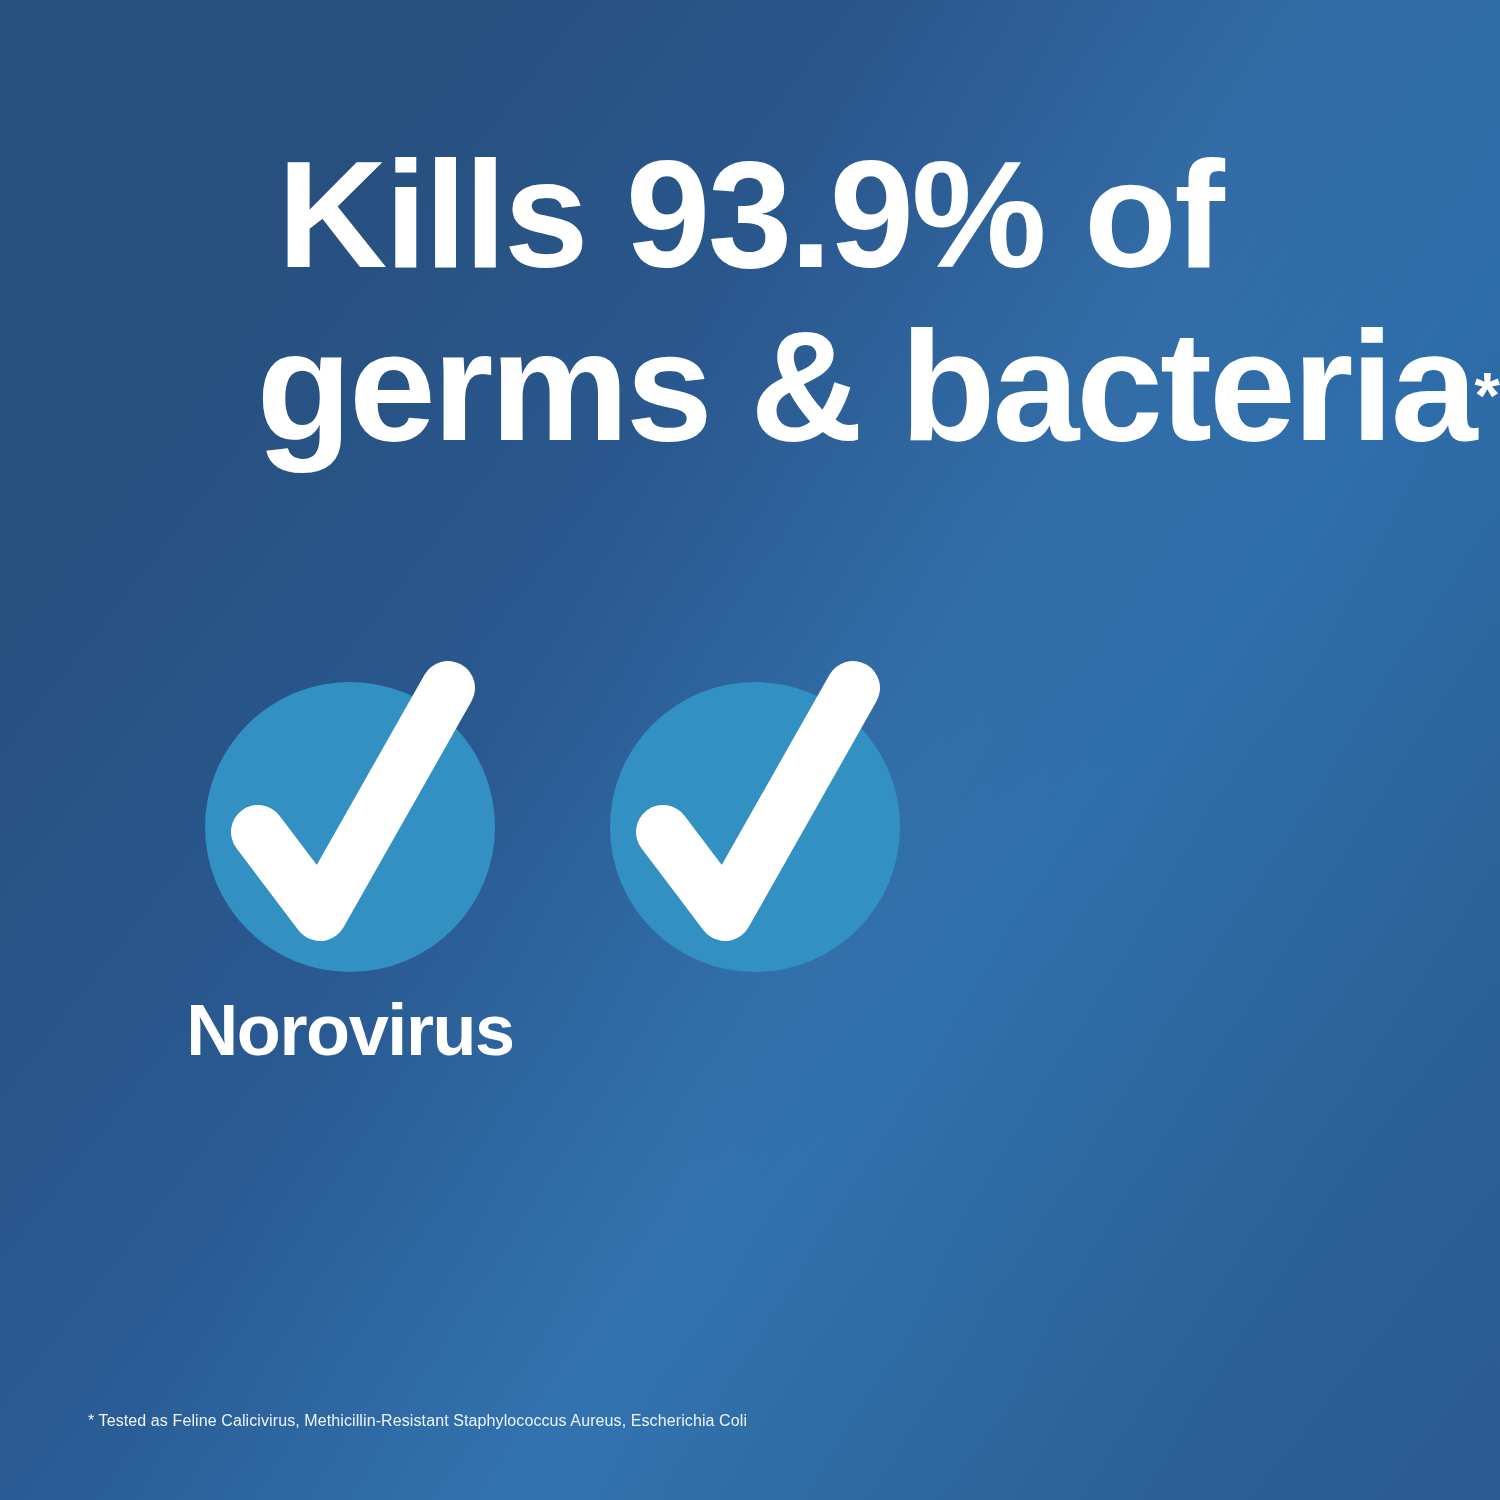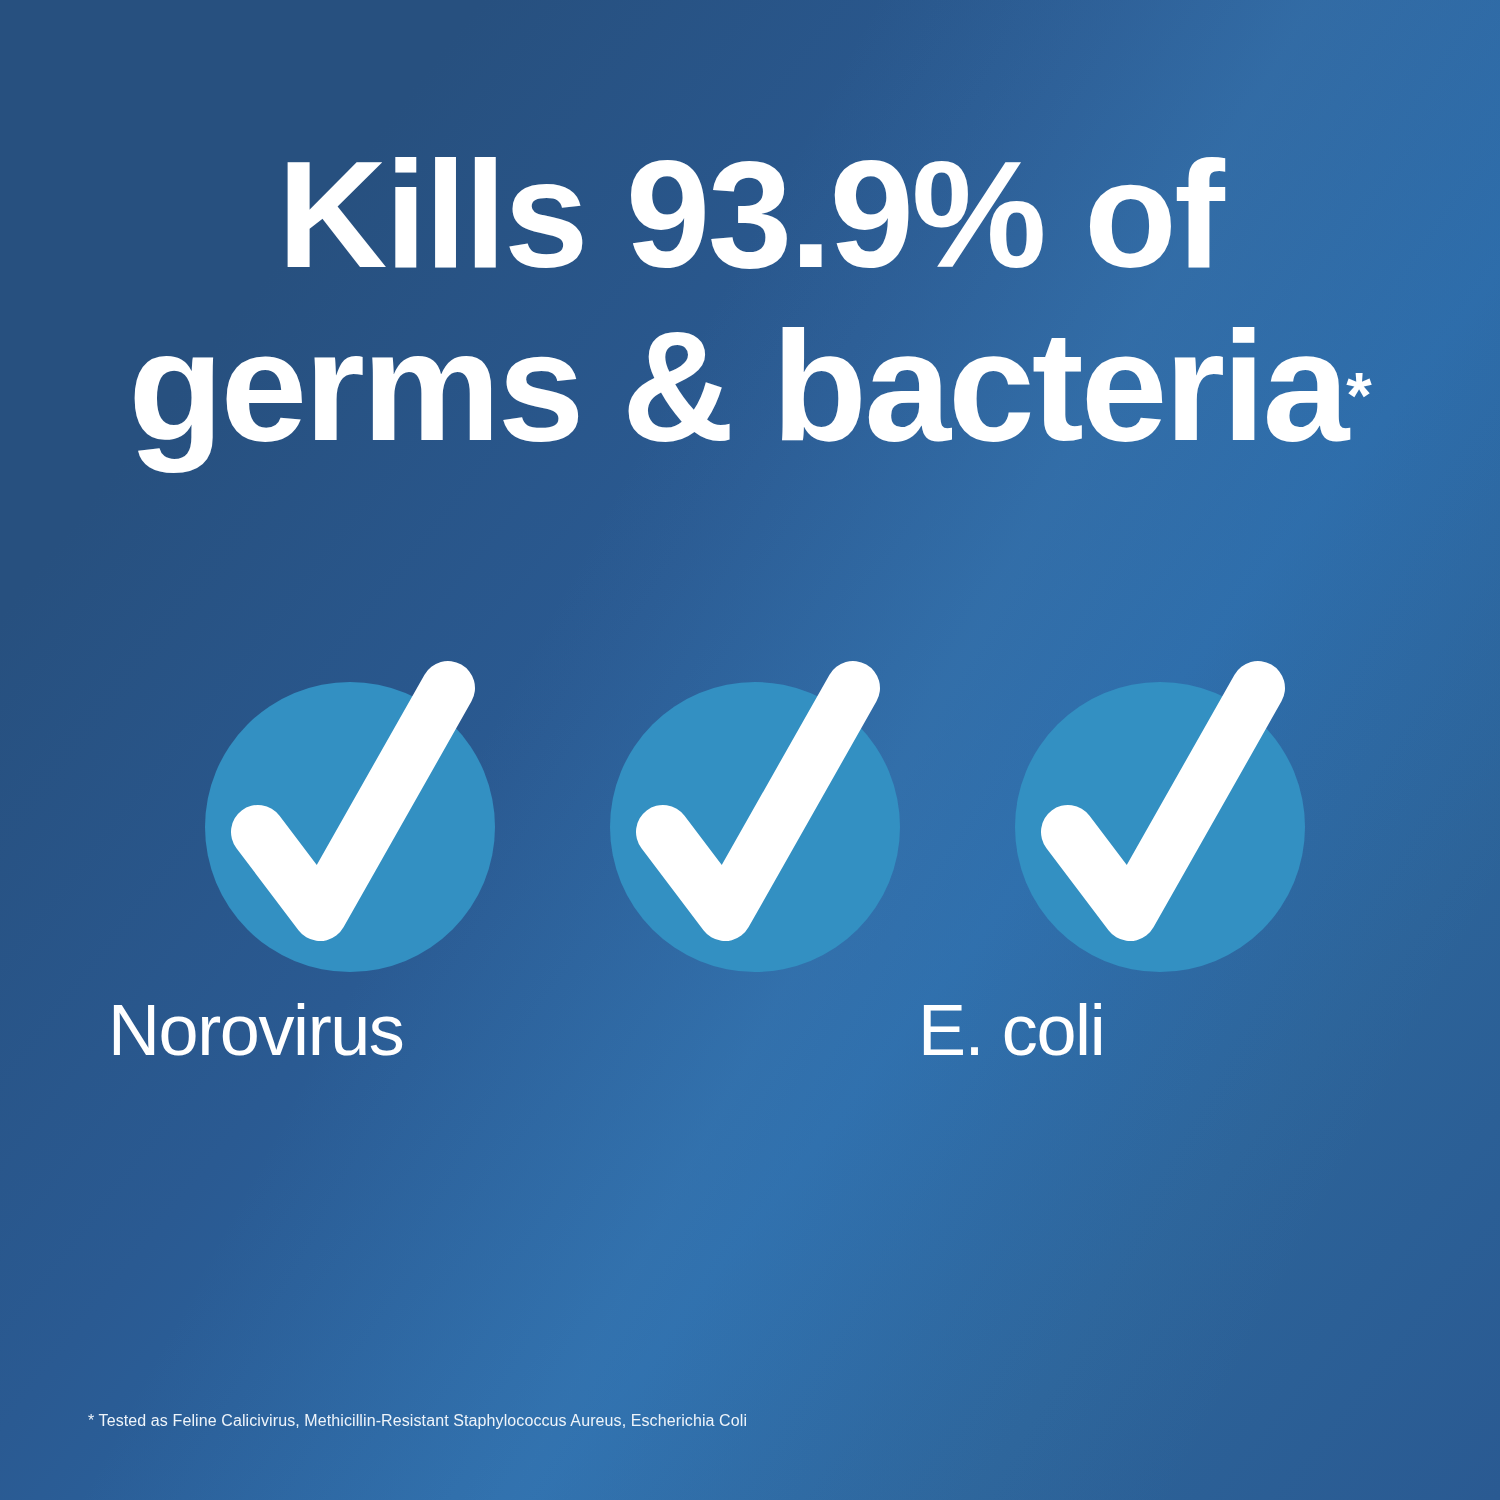--- a/index.html
+++ b/index.html
@@ -52,20 +52,21 @@
     font-size: 152px;
     line-height: 172px;
     letter-spacing: -2.5px;
     white-space: nowrap;
     z-index: 3;
   }
   .headline .line2 {
     display: block;
     font-size: 156px;
     letter-spacing: -3px;
+    text-align: right;
   }
   .headline .star {
     font-size: 0.42em;
     vertical-align: top;
     position: relative;
     top: 0.16em;
     letter-spacing: 0;
   }
 
   
@@ -99,22 +100,23 @@
     width: 404px;
     height: 310px;
     overflow: visible;
   }
 
   .badge-label {
     position: absolute;
     left: -40px;
     top: 318px;
     width: 484px;
+    text-align: center;
     color: #ffffff;
-    font-weight: 400;
+    font-weight: 700;
     font-size: 72px;
     line-height: 80px;
     letter-spacing: -1.4px;
     white-space: nowrap;
   }
 
   
   .footnote {
     position: absolute;
     left: 88px;
@@ -173,28 +175,19 @@
 
     <div class="badge b1">
       <div class="mark-wrap">
         <svg viewBox="0 0 404 310" xmlns="http://www.w3.org/2000/svg" aria-hidden="true">
           <circle cx="202" cy="155" r="145" fill="#3390c2"></circle>
           <path d="M 110 160 L 172 242 L 300 16" fill="none" stroke="#ffffff" stroke-width="54" stroke-linecap="round" stroke-linejoin="round"></path>
         </svg>
       </div>
     </div>
 
-    <div class="badge b2">
-      <div class="mark-wrap">
-        <svg viewBox="0 0 404 310" xmlns="http://www.w3.org/2000/svg" aria-hidden="true">
-          <circle cx="202" cy="155" r="145" fill="#3390c2"></circle>
-          <path d="M 110 160 L 172 242 L 300 16" fill="none" stroke="#ffffff" stroke-width="54" stroke-linecap="round" stroke-linejoin="round"></path>
-        </svg>
-      </div>
-      <div class="badge-label">E. coli</div>
-    </div>
 
   </div>
 
   <div class="footnote">* Tested as Feline Calicivirus, Methicillin-Resistant Staphylococcus Aureus, Escherichia Coli</div>
 
 
 </div>
 
 </body></html>

